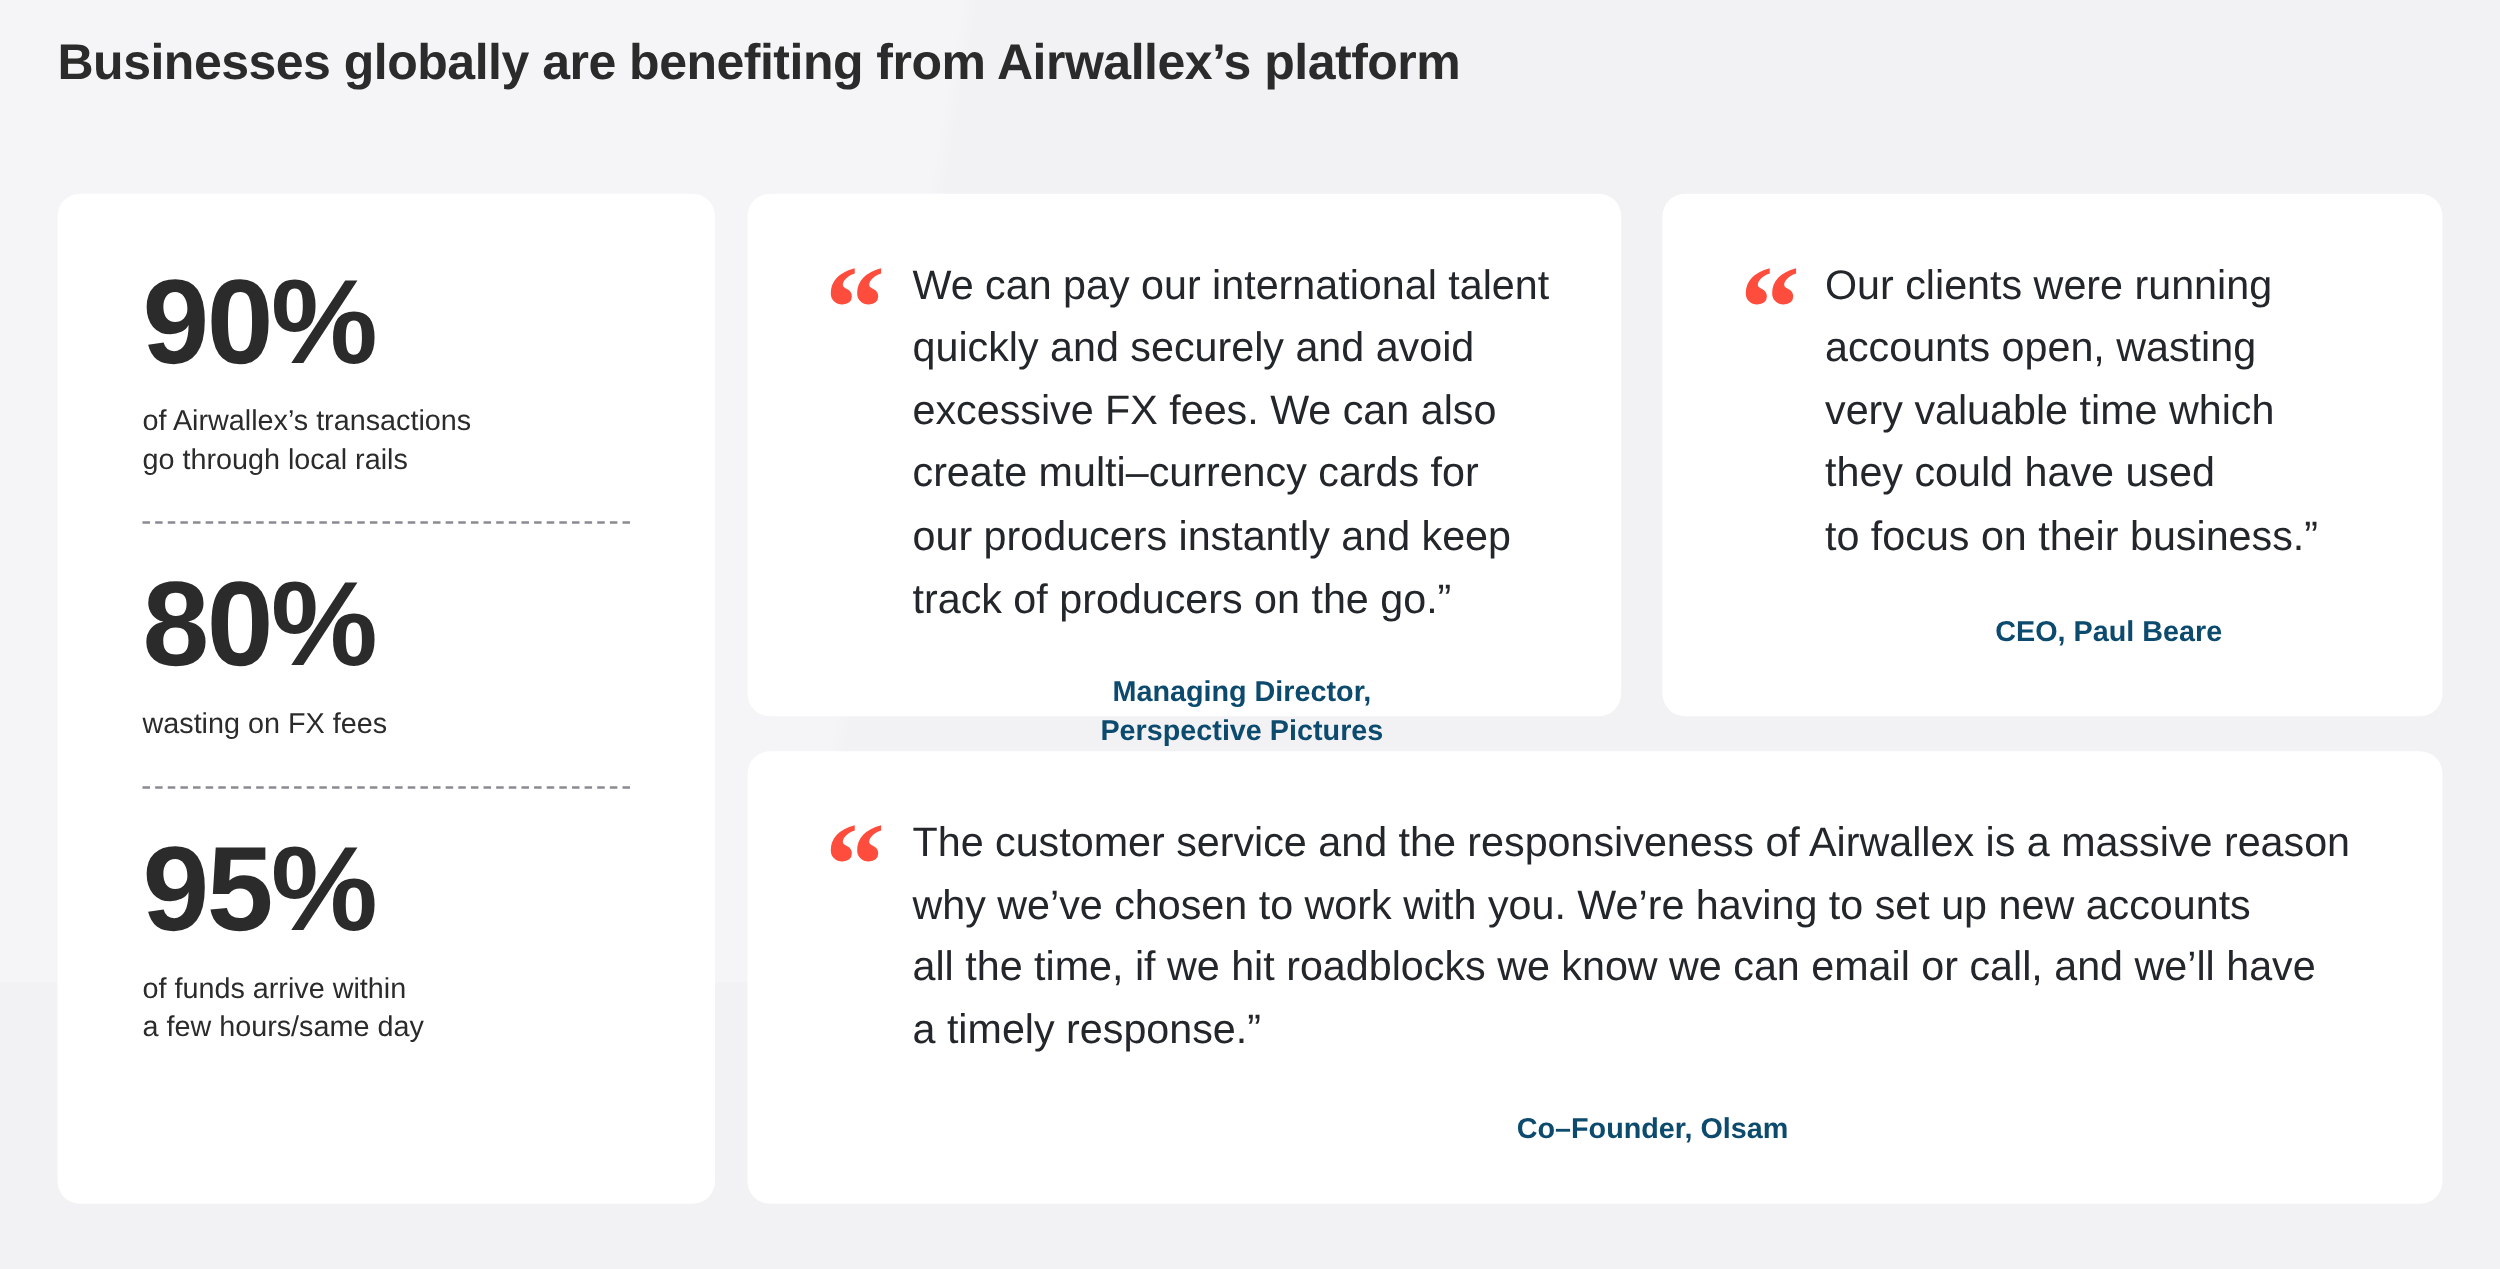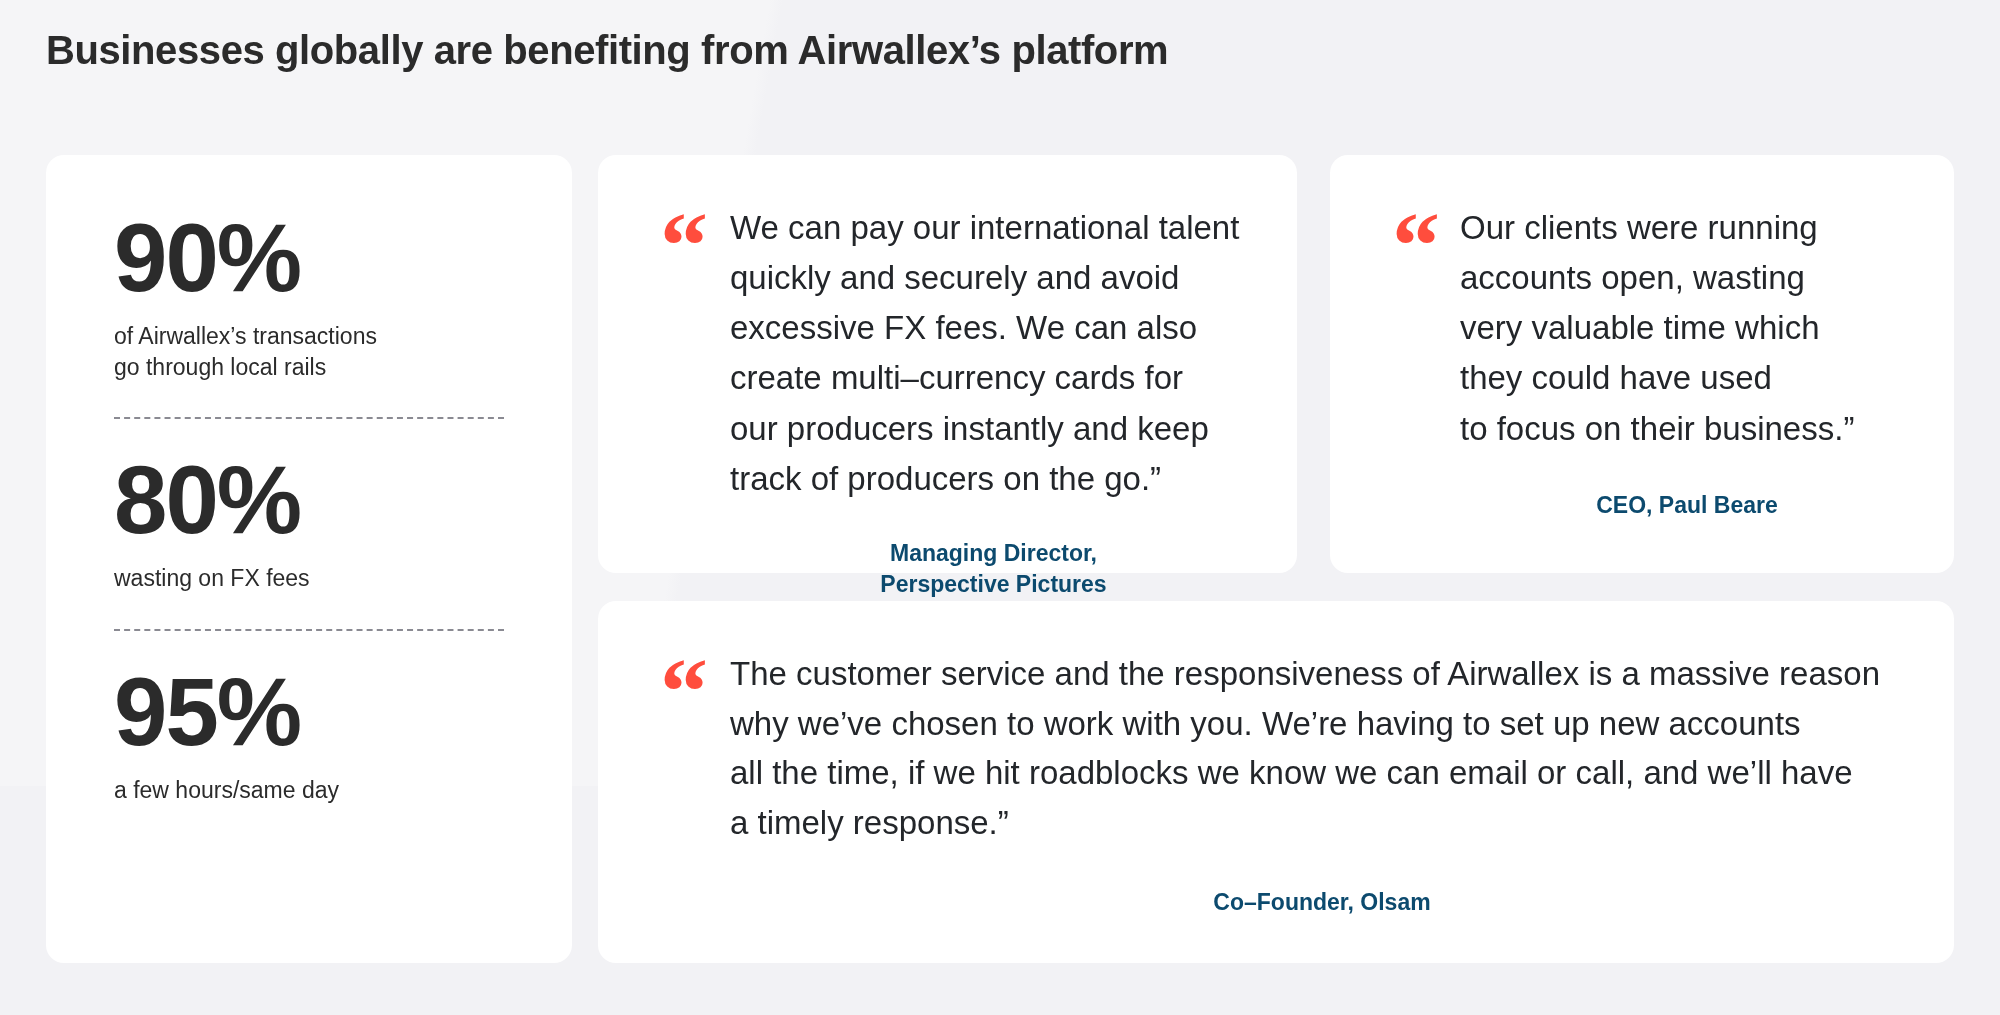--- a/index.html
+++ b/index.html
@@ -170,20 +170,21 @@
       <div class="stat-label">
         <span class="nowrap-line">wasting on FX fees</span>
       </div>
     </div>
 
     <div class="stat-divider"></div>
 
     <div class="stat-block">
       <div class="stat-value">95%</div>
       <div class="stat-label">
+        <span class="nowrap-line">of funds arrive within</span>
         <span class="nowrap-line">a few hours/same day</span>
       </div>
     </div>
 
   </div>
 
   <div class="card card-q1">
     <div class="quote-inner">
       <div class="quote-mark">“</div>
       <div class="quote-body">

